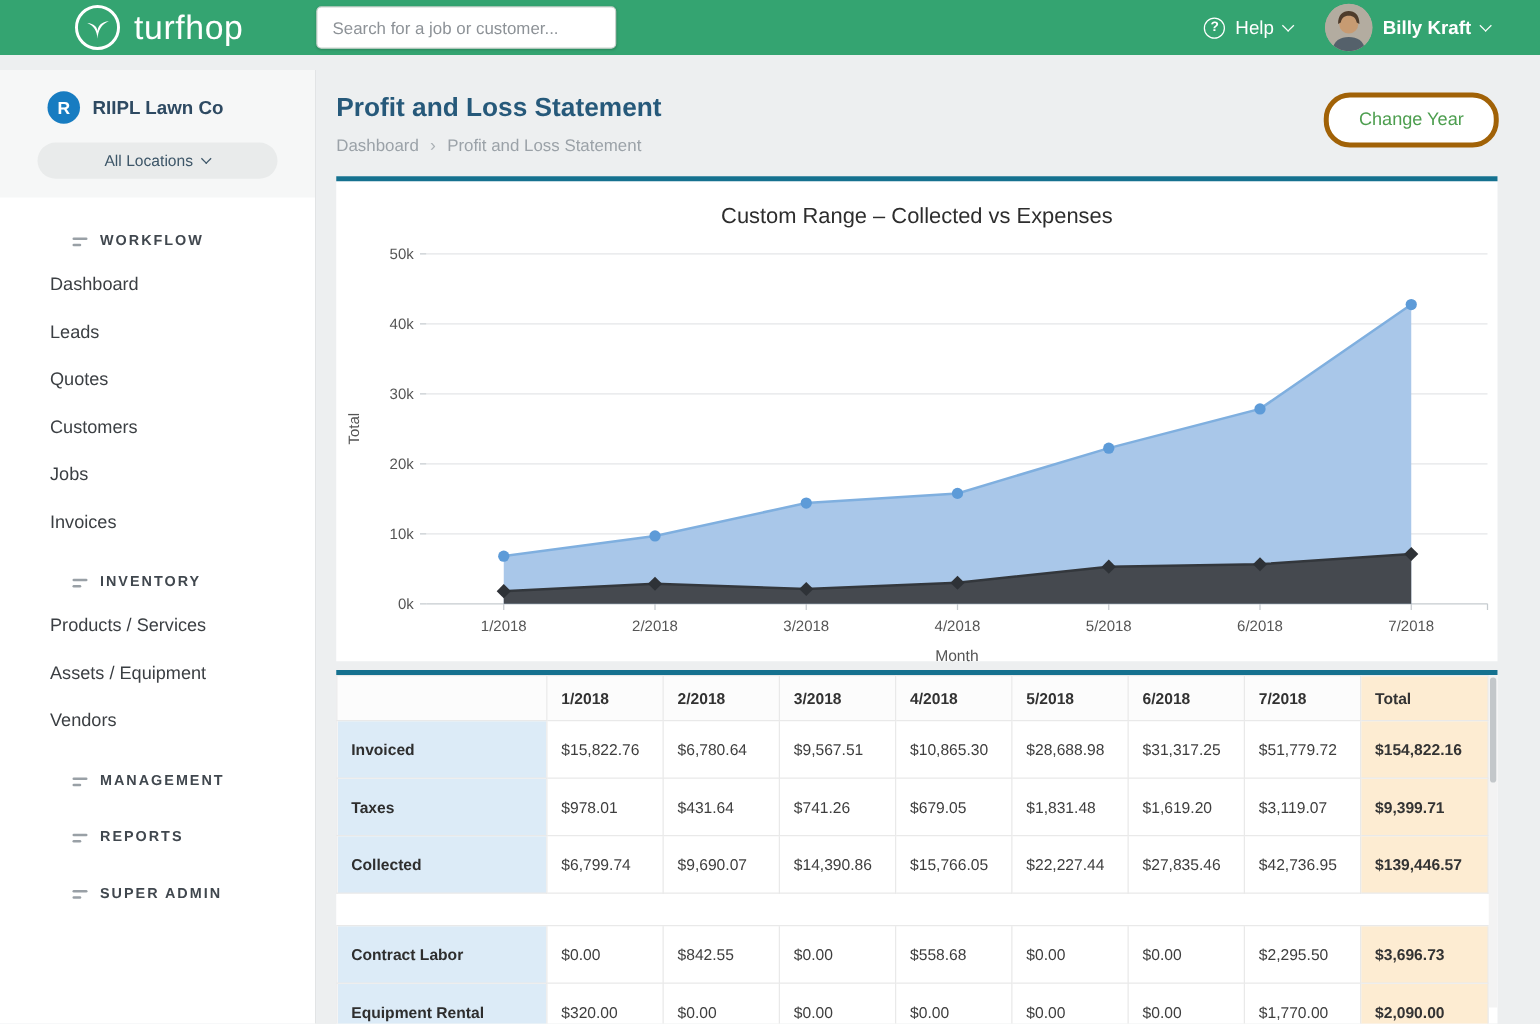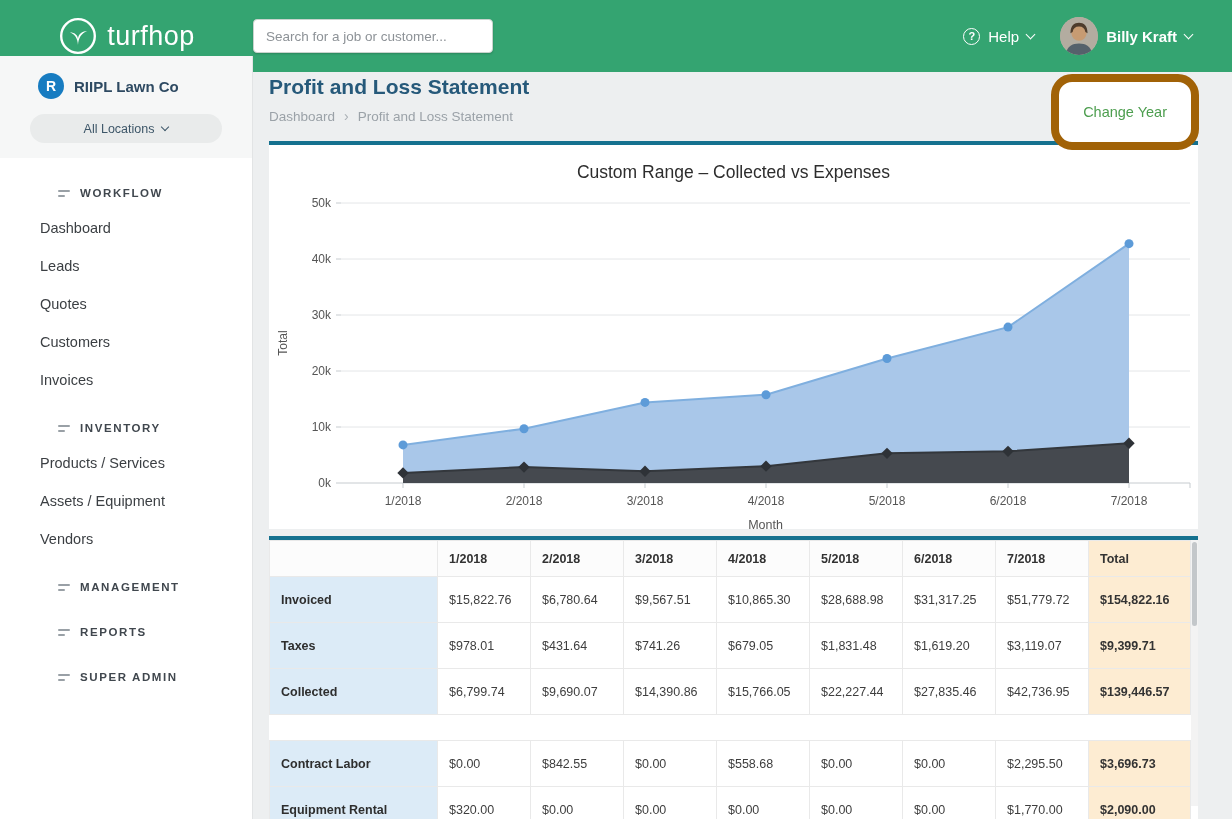--- a/index.html
+++ b/index.html
@@ -1,20 +1,20 @@
 <!DOCTYPE html>
 <html><head>
 <meta charset="utf-8">
 <style>
   * { margin:0; padding:0; box-sizing:border-box; }
   html,body { width:1232px; height:819px; overflow:hidden; }
   body { font-family:"Liberation Sans", sans-serif; background:#edeff0; position:relative; }
 
   
-  .topbar { height:72px; background:#34a471; display:flex; align-items:center; }
+  .topbar { height:44px; background:#34a471; display:flex; align-items:center; }
   .logo-wrap { width:253px; display:flex; align-items:center; justify-content:center; gap:9px; }
   .logo-text { color:#fff; font-size:27px; font-weight:400; letter-spacing:.5px; }
   .search { width:240px; height:34px; border:1px solid #c9d3cd; border-radius:4px; padding:0 12px;
             font-size:13.5px; color:#333; outline:none; box-shadow:0 1px 2px rgba(0,0,0,.18);
             font-family:"Liberation Sans",sans-serif; }
   .search::placeholder { color:#8d9297; }
   .top-right { margin-left:auto; display:flex; align-items:center; gap:12px; padding-right:40px; color:#fff; }
   .help-group, .user-group { display:flex; align-items:center; gap:8px; cursor:pointer; }
   .qmark { width:17px; height:17px; border:1.5px solid #fff; border-radius:50%; display:flex;
            align-items:center; justify-content:center; font-size:11px; font-weight:700; }
@@ -44,22 +44,22 @@
   .dash i { display:block; height:2px; background:#99a0a6; border-radius:1px; }
   .dash i:first-child { width:12px; } .dash i:last-child { width:7px; }
   .item { padding:11px 14px 11px 40px; font-size:14.5px; color:#3b3f43; cursor:pointer; }
 
   
   .main { position:absolute; left:253px; top:56px; right:0; bottom:0; padding:19px 34px 0 16px;
           overflow:hidden; }
   .page-title { font-size:21px; color:#26597a; font-weight:600; }
   .crumbs { margin-top:9px; font-size:13.5px; color:#9ba2a8; display:flex; gap:9px; align-items:center; }
   .crumb-sep { font-size:14px; color:#aab0b5; }
-  .change-year { position:absolute; top:18px; right:33px; background:#fff; border:8px solid #a16207;
-                 color:#4d9e4f; border-radius:21px; padding:22px 24px; font-size:14.5px; cursor:pointer;
+  .change-year { position:absolute; top:18px; right:33px; background:#fff; border:4px solid #a16207;
+                 color:#4d9e4f; border-radius:21px; padding:10px 24px; font-size:14.5px; cursor:pointer;
                  font-family:"Liberation Sans",sans-serif; }
 
   .card { background:#fff; border-top:4px solid #15718f; }
   .chart-card { margin-top:17px; height:388px; }
   .chart-title { text-align:center; padding-top:17px; font-size:17.5px; color:#2d2d2d; font-weight:500; }
   svg text { font-family:"Liberation Sans", sans-serif; }
 
   
   .table-card { margin-top:7px; position:relative; padding-right:7px; }
   table { border-collapse:collapse; width:100%; table-layout:fixed; }
@@ -125,20 +125,21 @@
         <span class="dash">
           <i></i>
           <i></i>
         </span>
         <span>WORKFLOW</span>
       </div>
       <div class="item">Dashboard</div>
       <div class="item">Leads</div>
       <div class="item">Quotes</div>
       <div class="item">Customers</div>
+      <div class="item">Jobs</div>
       <div class="item">Invoices</div>
       <div class="sec">
         <span class="dash">
           <i></i>
           <i></i>
         </span>
         <span>INVENTORY</span>
       </div>
       <div class="item">Products / Services</div>
       <div class="item">Assets / Equipment</div>

